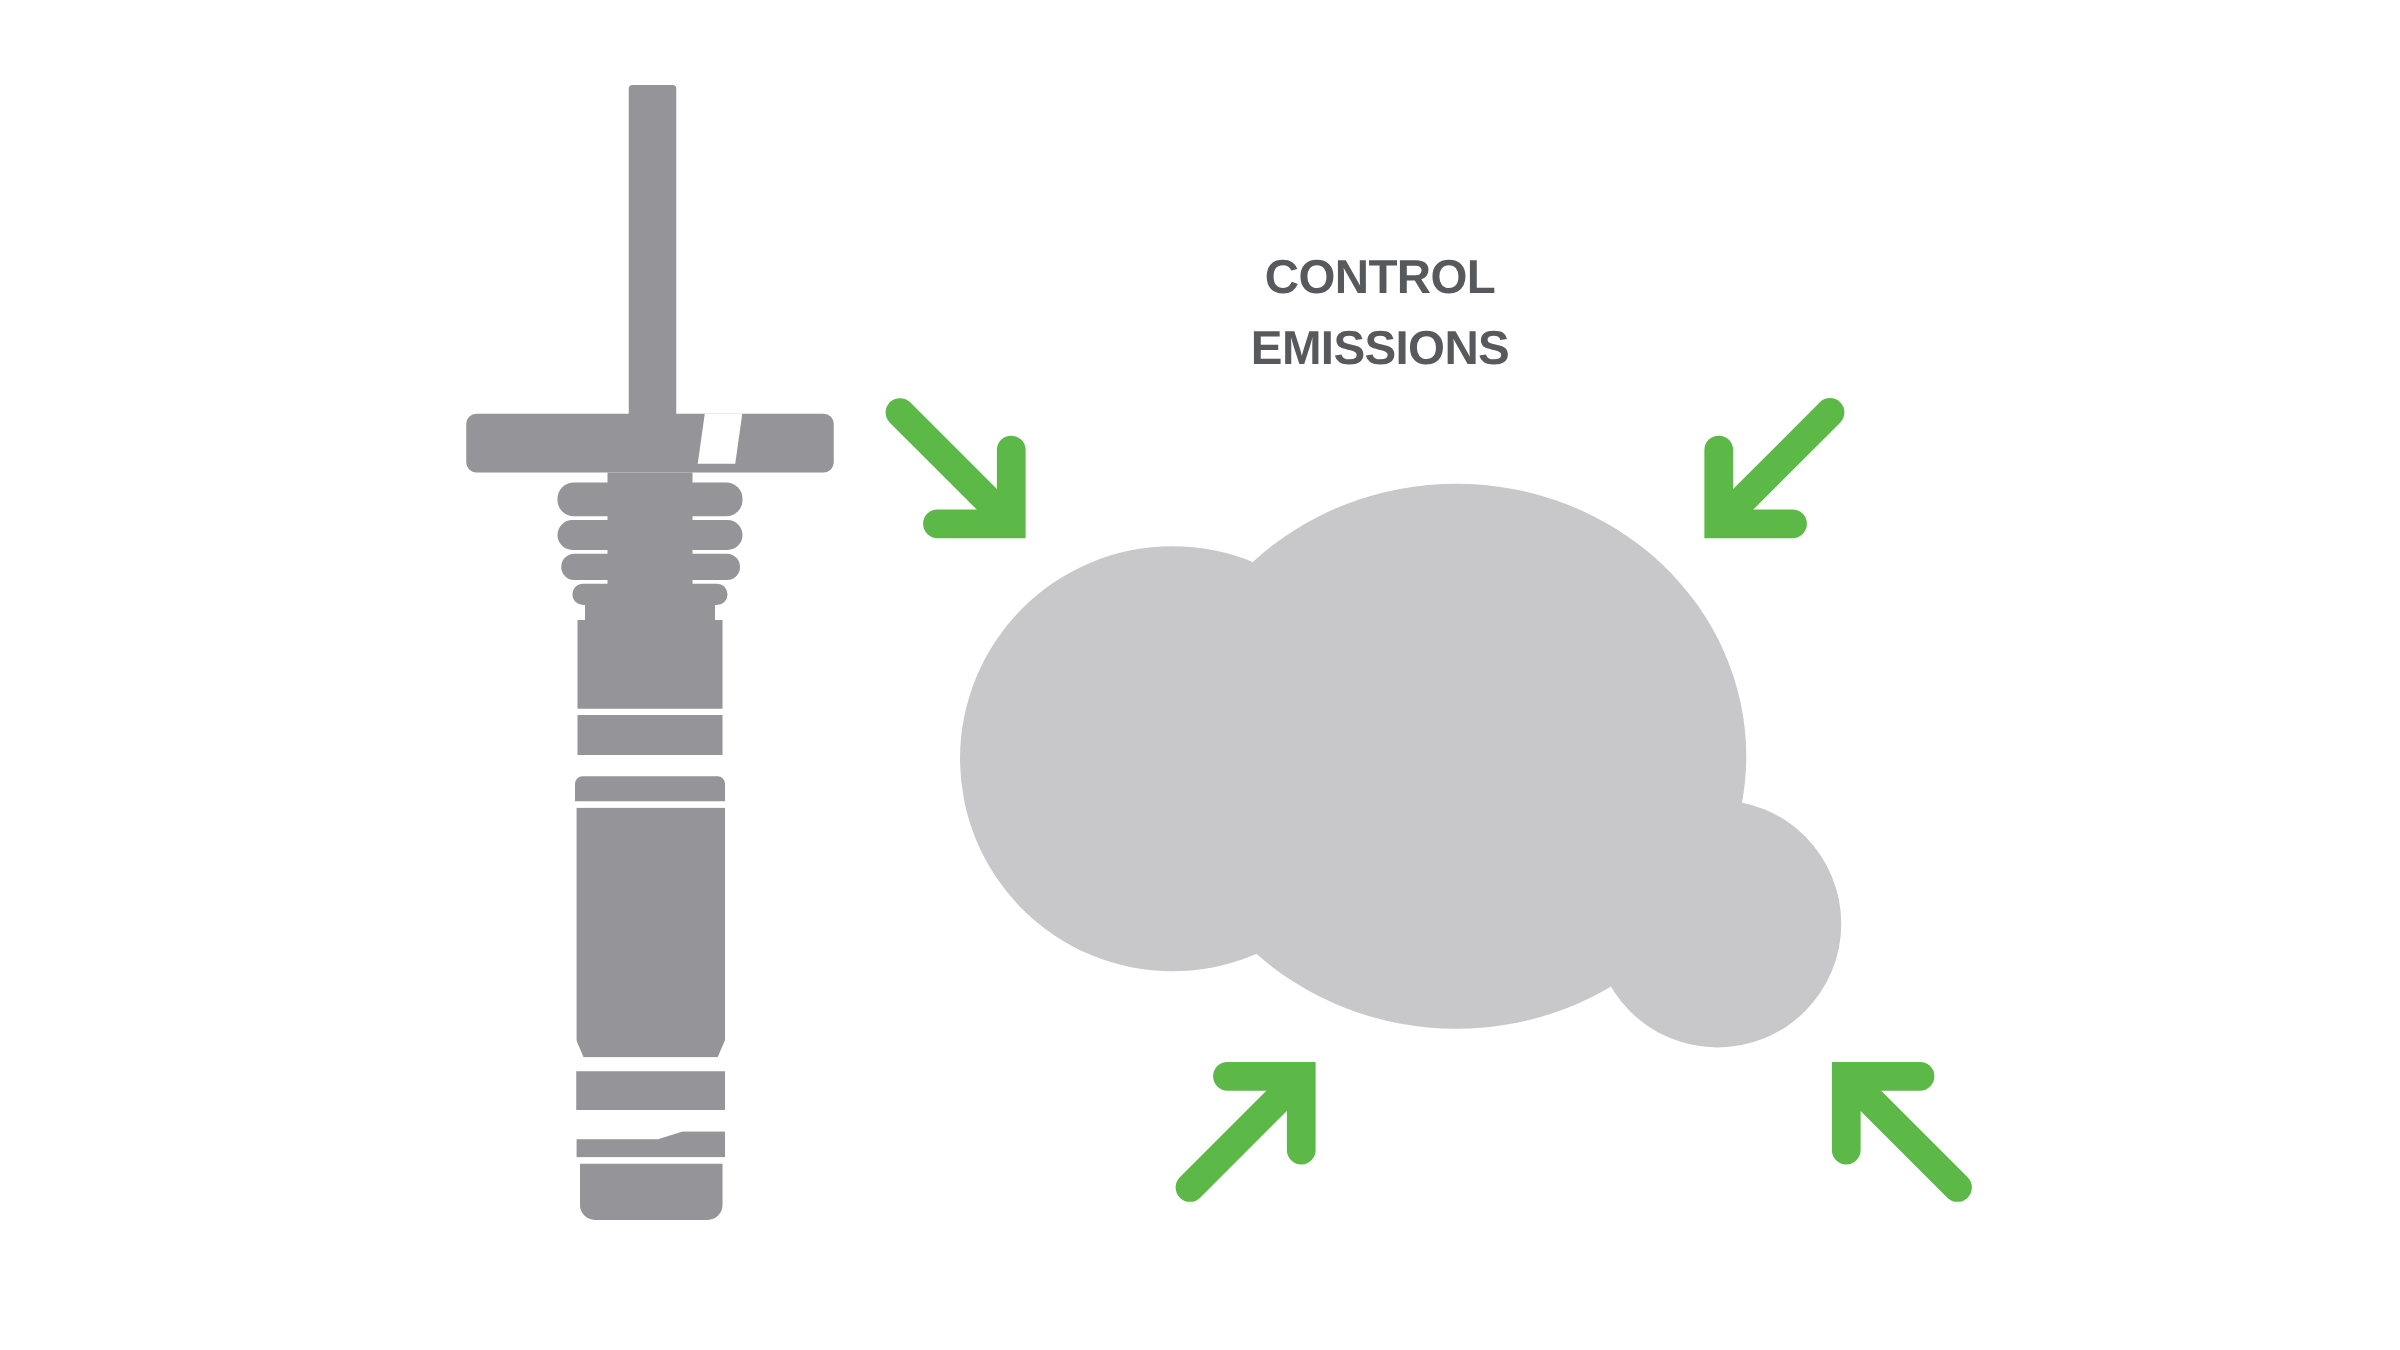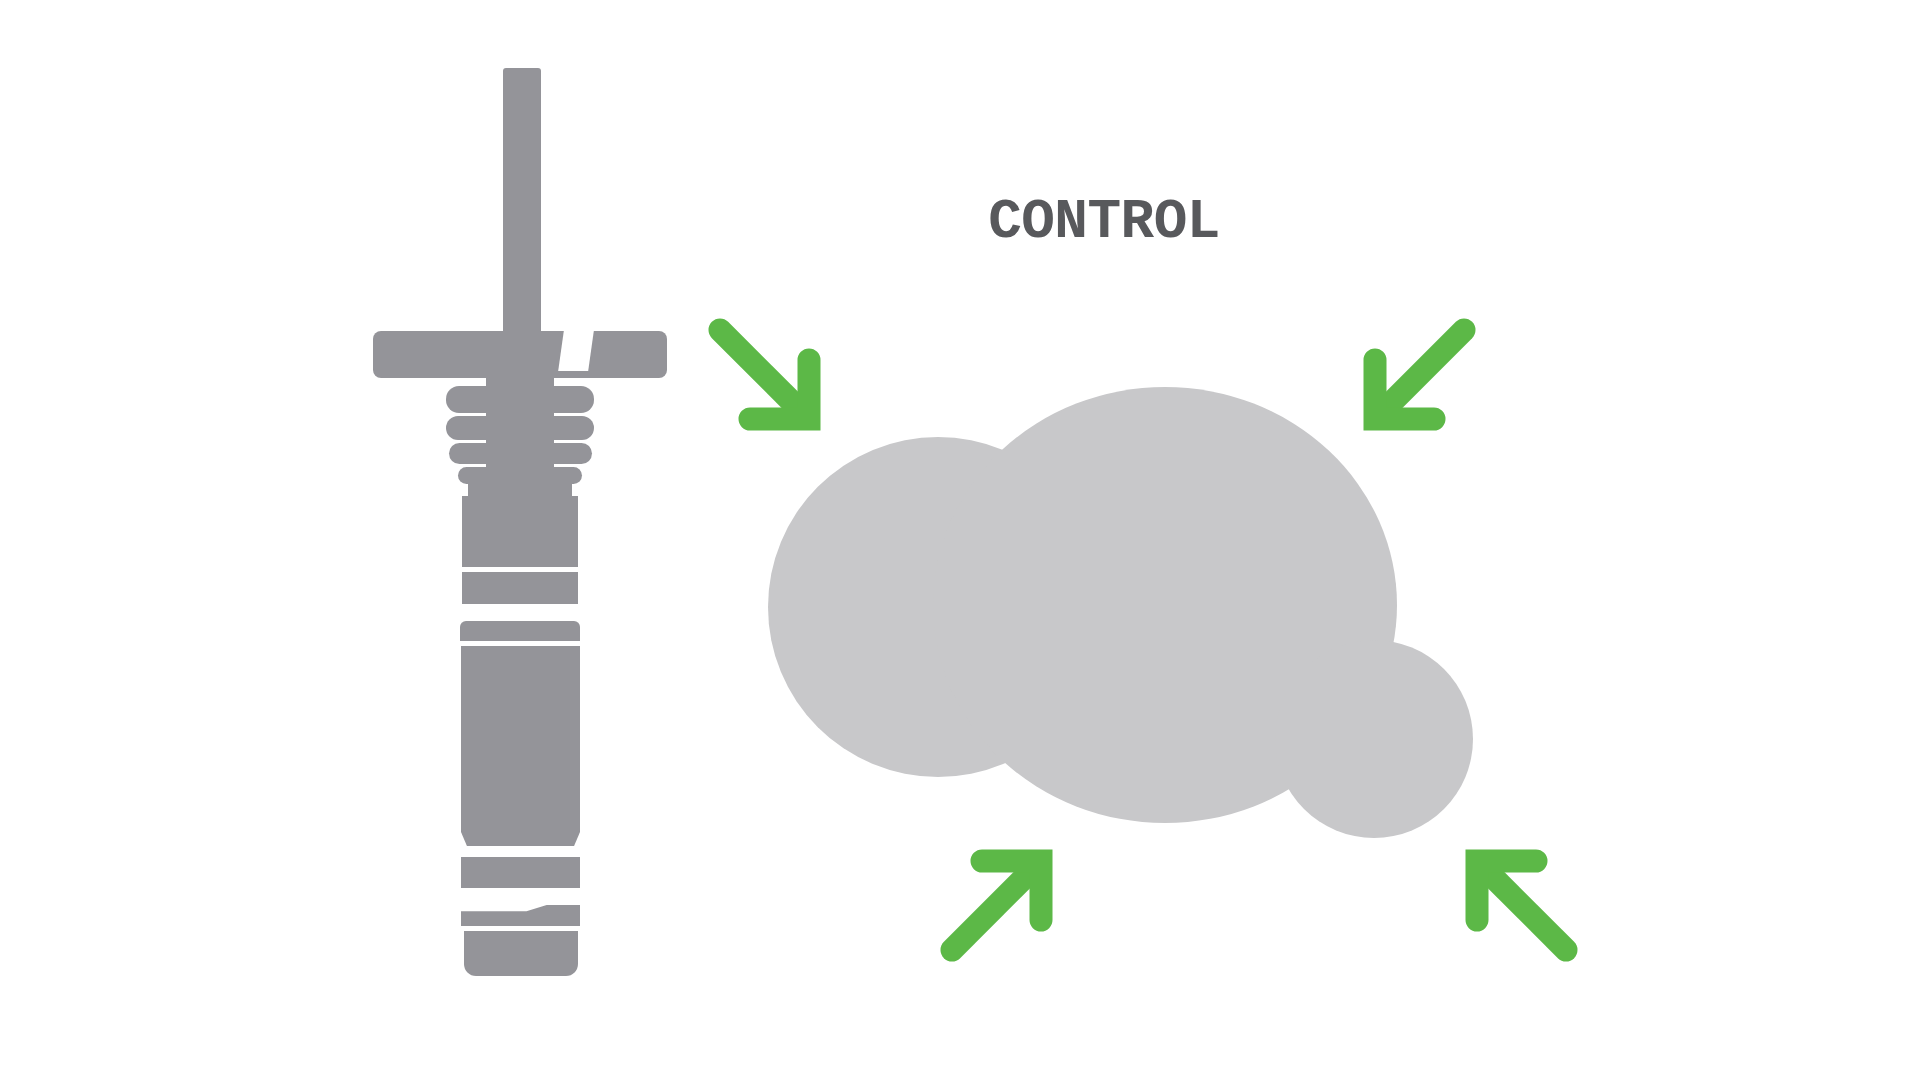--- a/index.html
+++ b/index.html
@@ -36,22 +36,22 @@
   .bottom-cap{left:464px;top:931px;width:114px;height:45px;border-radius:0 0 12px 12px;}
 
   
   .cloud-lobe{position:absolute;background:var(--cloud-gray);border-radius:50%;}
   .lobe-left{left:768px;top:437px;width:340px;height:340px;}
   .lobe-main{left:933px;top:387px;width:464px;height:436px;}
   .lobe-small{left:1275px;top:640px;width:198px;height:198px;}
 
   
   .title{position:absolute;left:854px;top:194px;width:500px;text-align:center;
-         color:var(--text-gray);font-weight:700;font-size:56px;line-height:57px;
-         letter-spacing:-0.5px;font-family:Liberation Mono, monospace;}
+         color:var(--text-gray);font-weight:700;font-size:38px;line-height:57px;
+         letter-spacing:-0.5px;}
 
   
   .arrow{position:absolute;width:124px;height:124px;}
   .arrow svg{width:100%;height:100%;display:block;}
   .arrow-tl{left:706px;top:316px;}
   .arrow-tr{left:1354px;top:316px;transform:scaleX(-1);}
   .arrow-bl{left:938px;top:840px;transform:scaleY(-1);}
   .arrow-br{left:1456px;top:840px;transform:rotate(180deg);}
   .arrow line,.arrow path{stroke:var(--arrow-green);}
 </style>
@@ -80,20 +80,21 @@
   </div>
 
   <div>
     <div class="cloud-lobe lobe-left"></div>
     <div class="cloud-lobe lobe-main"></div>
     <div class="cloud-lobe lobe-small"></div>
   </div>
 
   <div class="title">
     <div>CONTROL</div>
+    <div>EMISSIONS</div>
   </div>
 
   <div class="arrow arrow-tl">
     <svg viewBox="0 0 124 124" fill="none">
       <line x1="14" y1="14" x2="86" y2="86" stroke-width="23" stroke-linecap="round"></line>
       <path d="M 103 44 L 103 103 L 44 103" stroke-width="23" stroke-linecap="round" stroke-linejoin="miter"></path>
     </svg>
   </div>
   <div class="arrow arrow-tr">
     <svg viewBox="0 0 124 124" fill="none">

